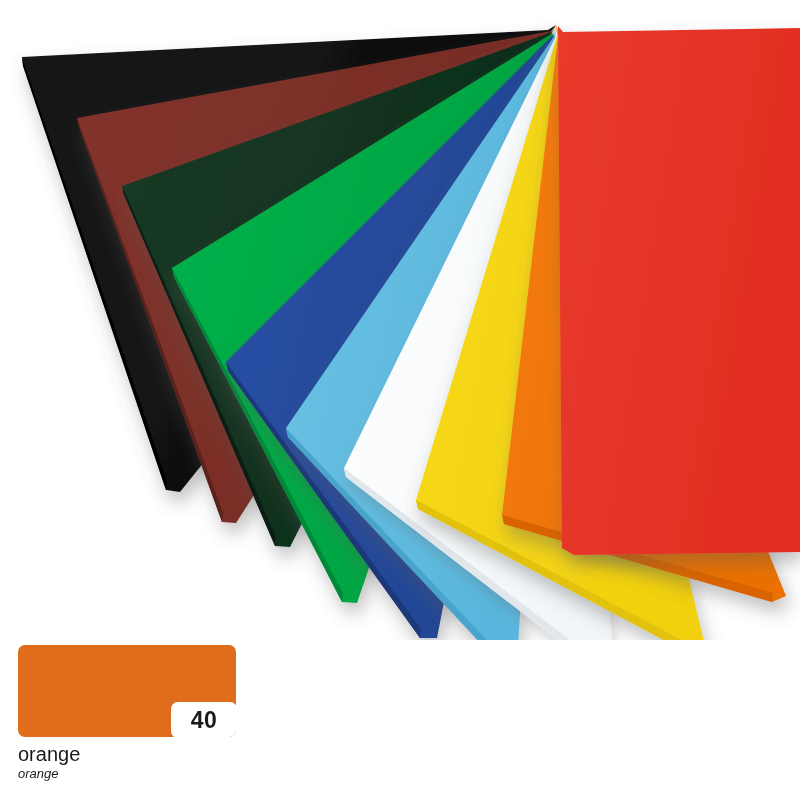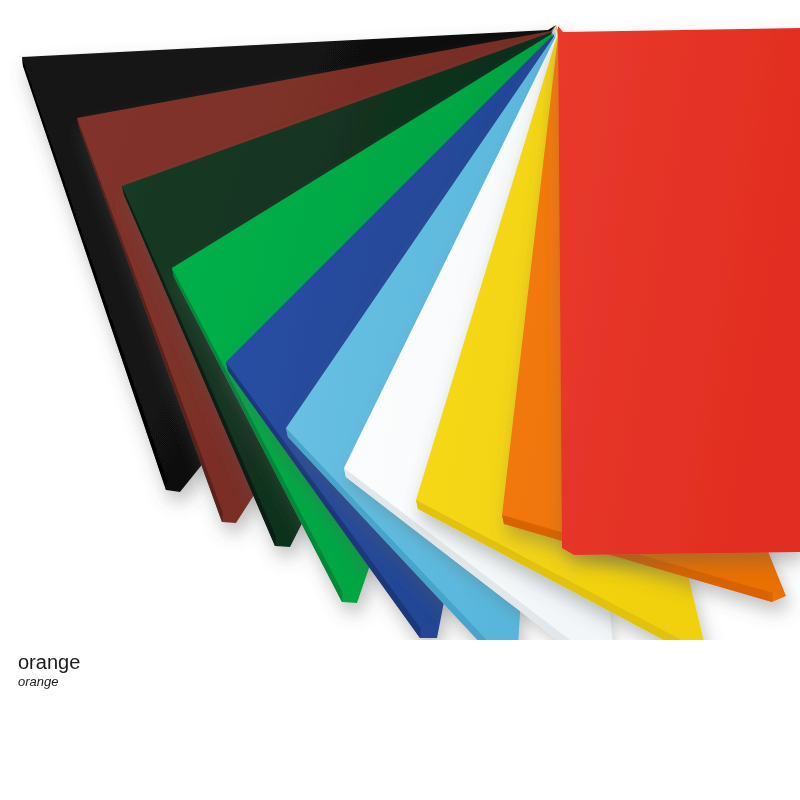--- a/index.html
+++ b/index.html
@@ -158,19 +158,24 @@
       </g>
 
       <g filter="url(#sheetShadow)">
         <polygon points="558,26 563,32 800,28 800,552 574,555 562,548" fill="url(#shRed)"></polygon>
       </g>
     </svg>
   </div>
 
   <div id="swatch-card">
 
+    <div id="swatch-chip" style="background: rgb(223, 109, 28);">
+      <div id="swatch-badge">
+        <span>40</span>
+      </div>
+    </div>
 
     <div id="swatch-name">orange</div>
 
     <div id="swatch-name-alt">orange</div>
   </div>
 
 </div>
 
 </body></html>

